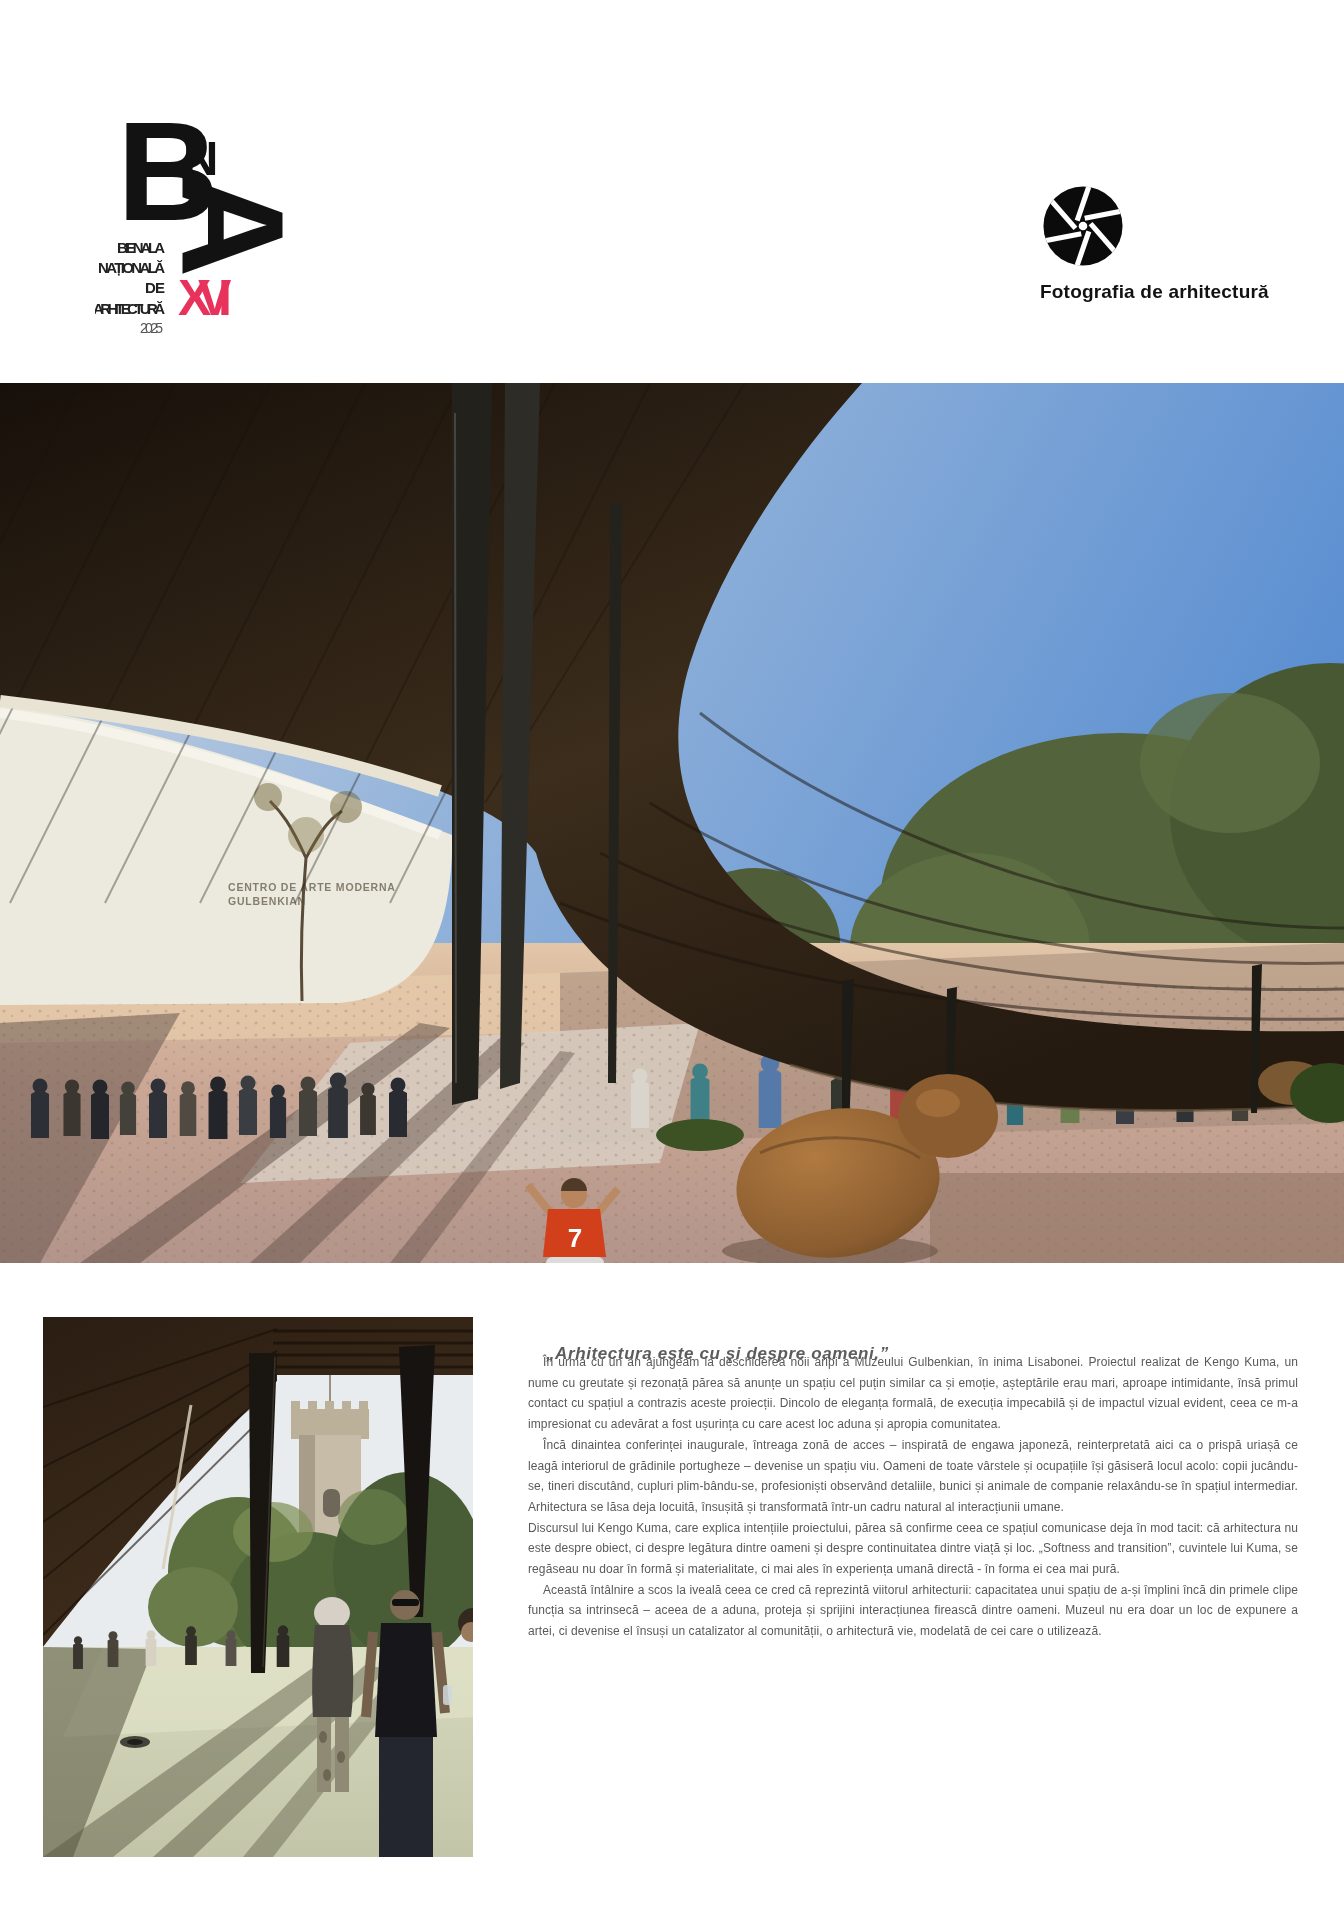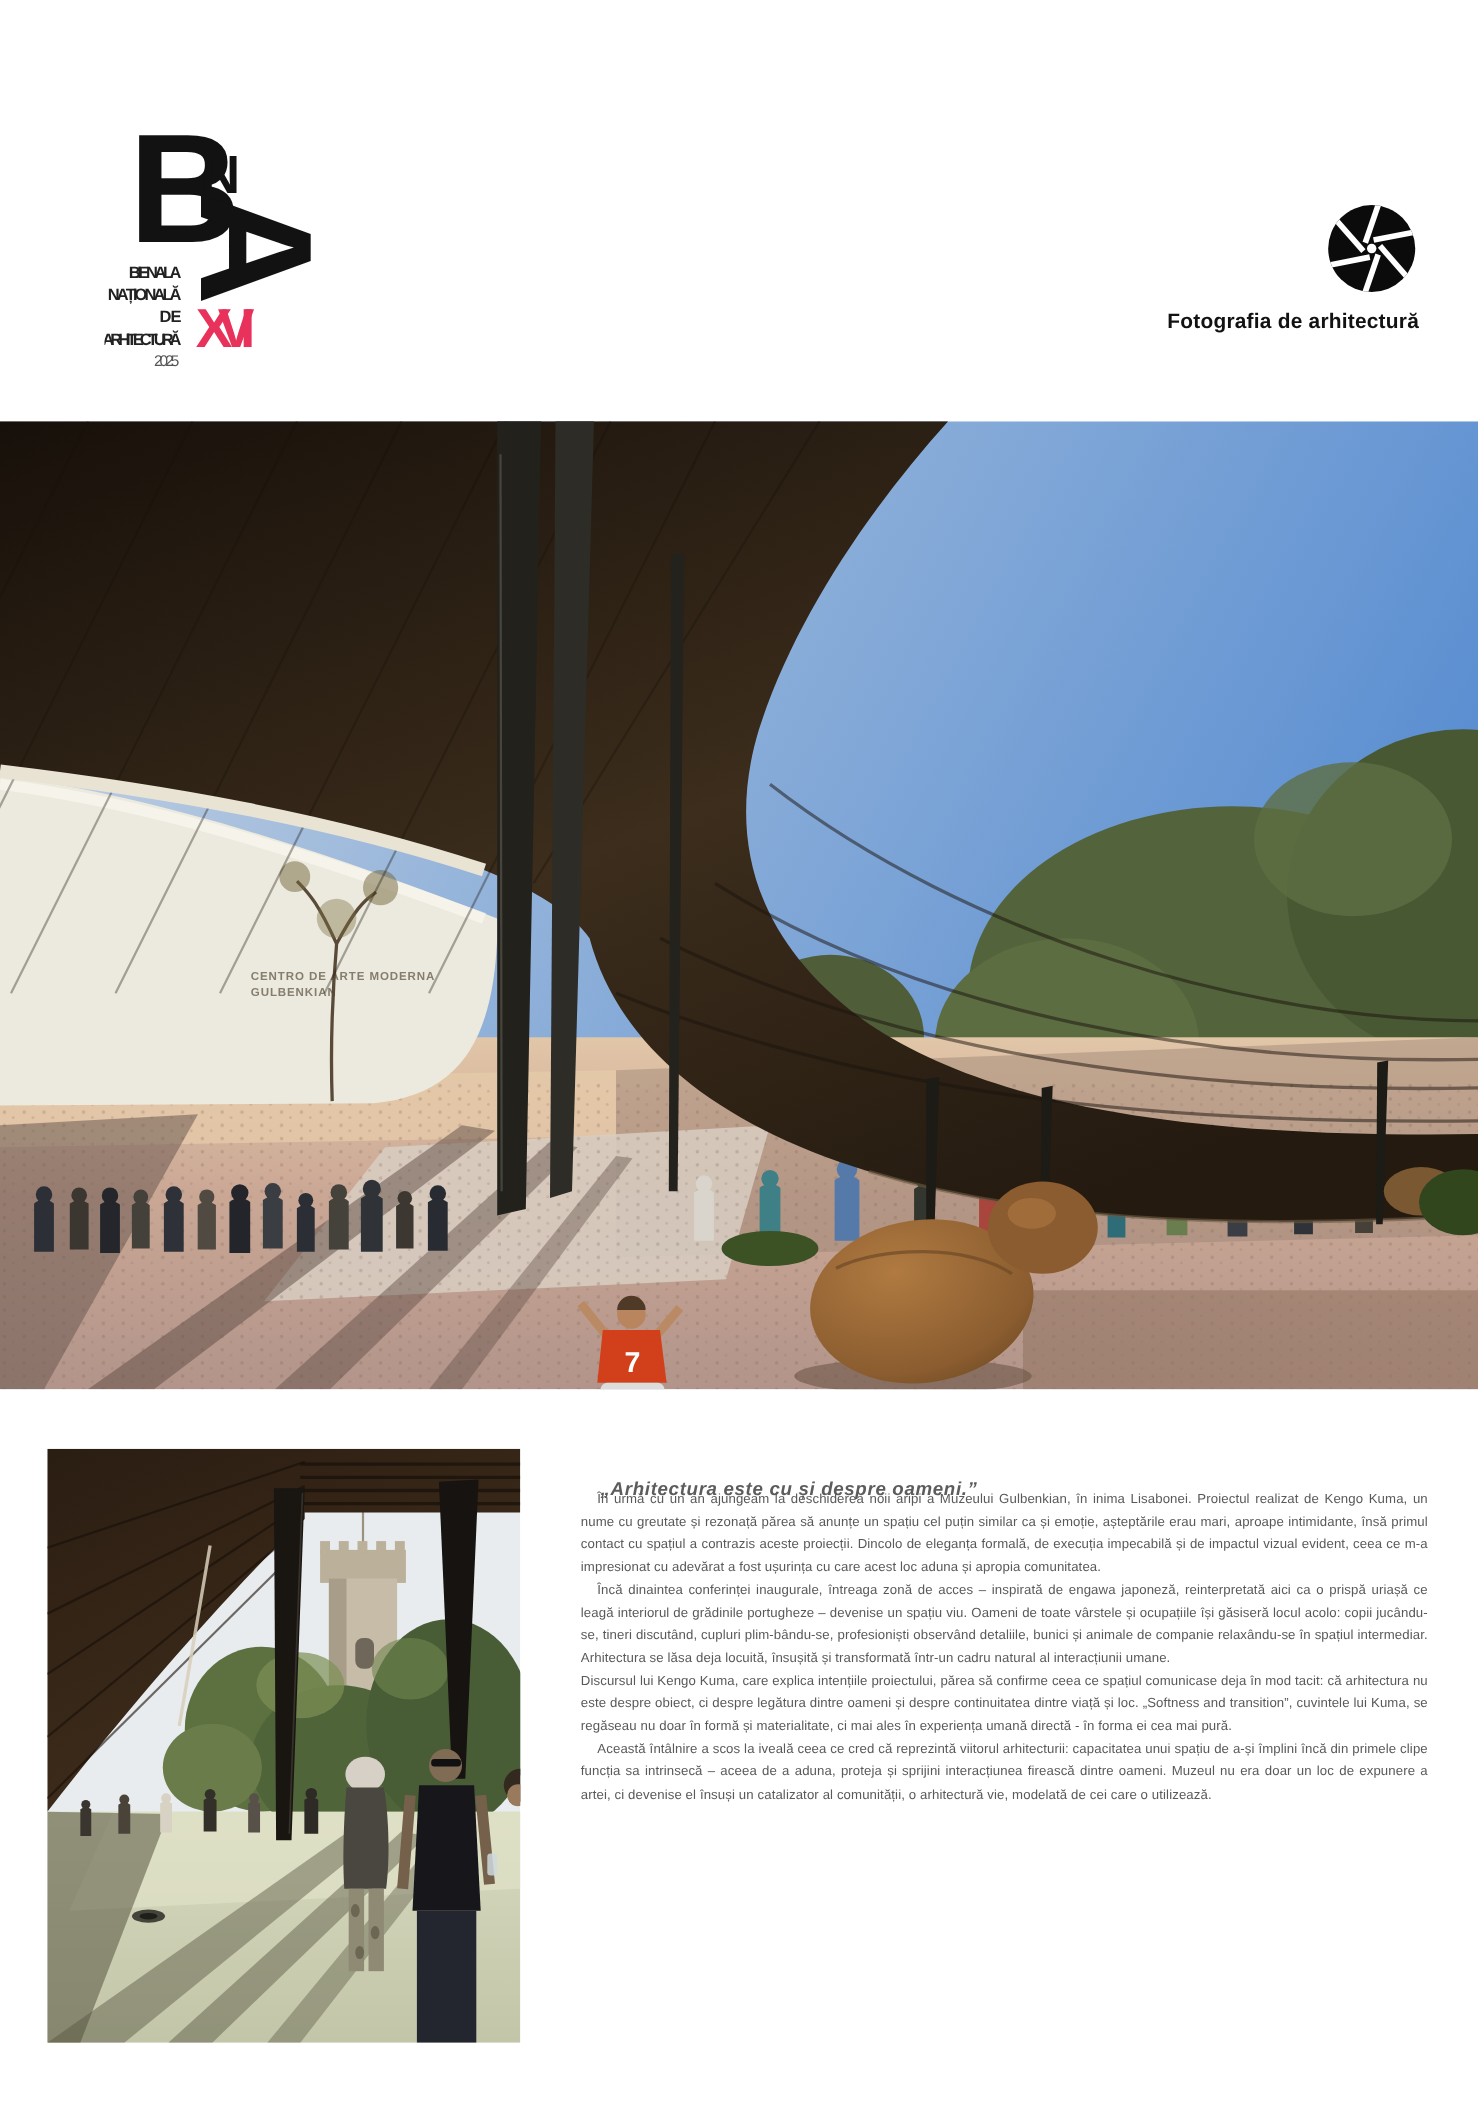--- a/index.html
+++ b/index.html
@@ -1,20 +1,20 @@
 <!DOCTYPE html>
 <html><head>
 <meta charset="utf-8">
 <style>
   html,body{margin:0;padding:0;background:#888;}
   .page{position:relative;width:1344px;height:1920px;background:#ffffff;overflow:hidden;
         font-family:"Liberation Sans",sans-serif;margin:0 auto;}
   
   .logo-svg{position:absolute;left:95px;top:90px;}
-  .brand{position:absolute;left:1040px;top:183px;width:250px;text-align:right;}
+  .brand{position:absolute;left:1040px;top:183px;width:250px;text-align:left;}
   .brand-label{margin-top:8px;font-size:19px;font-weight:bold;color:#121212;letter-spacing:.2px;}
   
   .main-photo{position:absolute;left:0;top:383px;width:1344px;height:880px;display:block;}
   .small-photo{position:absolute;left:43px;top:1317px;width:430px;height:540px;display:block;}
   
   .quote{position:absolute;left:528px;top:1316px;width:770px;padding-left:18px;box-sizing:border-box;
          font-size:17px;font-weight:bold;font-style:italic;color:#5c5c5e;letter-spacing:.6px;margin-top:28px;}
   .article{position:absolute;left:528px;top:1352px;width:770px;}
   .article p{margin:0;font-size:12px;line-height:20.7px;text-align:justify;color:#59595b;letter-spacing:.1px;}
   .article p.ind{text-indent:15px;}

